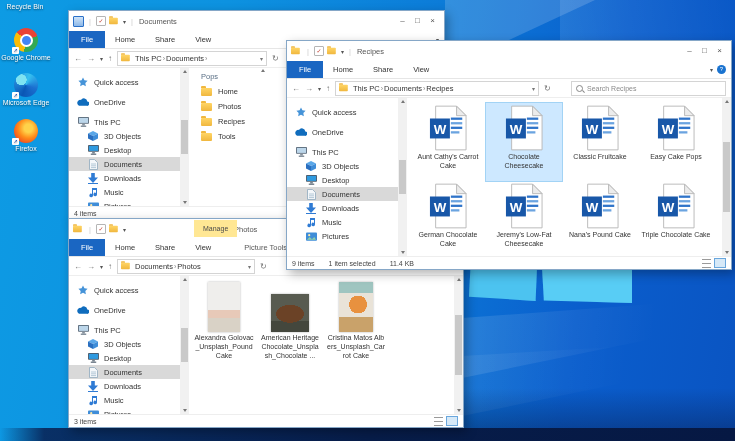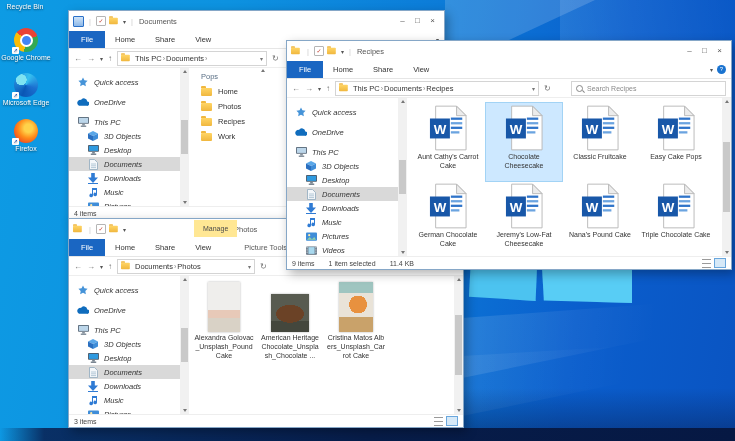--- a/index.html
+++ b/index.html
@@ -54,21 +54,21 @@
   .addr-caret{margin-left:auto;font-size:6px;color:#777;}
   .searchbox{border:1px solid #d4d4d4;height:13px;display:flex;align-items:center;gap:4px;padding:0 4px;color:#8a8a8a;font-size:7px;margin-left:auto;}
   .mag{width:5px;height:5px;border:1px solid #888;border-radius:50%;position:relative;display:inline-block;flex:0 0 auto;}
   .mag::after{content:"";position:absolute;width:3px;height:1px;background:#888;transform:rotate(45deg);right:-2.5px;bottom:-1px;}
   .fold-ic{width:11px;height:8px;background:linear-gradient(#ffd565,#f0b73e);border-radius:1px;position:relative;display:inline-block;flex:0 0 auto;}
   .fold-ic::before{content:"";position:absolute;top:-2px;left:0;width:5px;height:2px;background:#f0b73e;border-radius:1px 1px 0 0;}
   .fold-sm{transform:scale(.8);transform-origin:left center;}
   
   .wbody{flex:1 1 auto;display:flex;min-height:0;}
   .sidebar{width:111px;flex:0 0 auto;padding-top:7px;overflow:hidden;}
-  .srow{height:14px;display:flex;align-items:center;gap:5px;font-size:7.5px;color:#333;font-style:italic;}
+  .srow{height:14px;display:flex;align-items:center;gap:5px;font-size:7.5px;color:#333;}
   .srow.sel{background:#d9d9d9;}
   .srow.gap{margin-top:6px;}
   .sic{width:12px;display:inline-flex;justify-content:center;flex:0 0 auto;}
   .vsb{width:9px;flex:0 0 auto;background:#f1f1f1;display:flex;flex-direction:column;align-items:center;justify-content:space-between;padding:2px 0;}
   .vthumb{width:7px;height:34px;background:#c9c9c9;}
   .tri-up{width:0;height:0;border-left:2.5px solid transparent;border-right:2.5px solid transparent;border-bottom:3.5px solid #777;}
   .tri-down{width:0;height:0;border-left:2.5px solid transparent;border-right:2.5px solid transparent;border-top:3.5px solid #777;}
   .content{flex:1 1 auto;position:relative;min-width:0;overflow:hidden;}
   
   .colhead{font-size:7.5px;color:#5a6f85;padding:4px 0 3px 12px;position:relative;}
@@ -274,21 +274,21 @@
             <div class="frow">
               <span class="fold-ic"></span>
               <span>Photos</span>
             </div>
             <div class="frow">
               <span class="fold-ic"></span>
               <span>Recipes</span>
             </div>
             <div class="frow">
               <span class="fold-ic"></span>
-              <span>Work</span>
+              <span>Tools</span>
             </div>
           </div>
       </div>
     </div>
     <div class="statusbar">
       <span>4 items</span>
     </div>
   </div>
 
   <div class="win" id="win-photos">
@@ -577,30 +577,20 @@
           </div>
           <div class="srow" style="padding-left: 18px;">
             <span class="sic">
               <svg width="11" height="9" viewBox="0 0 12 9">
                 <rect width="12" height="9" rx="1" fill="#3f8dd8"></rect>
                 <circle cx="3.5" cy="3" r="1.2" fill="#ffe9a8"></circle>
                 <path d="M1 8l3-3 2.5 2.5L9 5l2 3z" fill="#8fd0a8"></path>
               </svg>
             </span>
             <span>Pictures</span>
-          </div>
-          <div class="srow" style="padding-left: 18px;">
-            <span class="sic">
-              <svg width="11" height="9" viewBox="0 0 12 9">
-                <rect width="12" height="9" rx="1" fill="#5b6b7b"></rect>
-                <rect x="2.6" y="0.8" width="6.8" height="7.4" fill="#a8d8ee"></rect>
-                <path d="M0.4 1h1.6M0.4 3h1.6M0.4 5h1.6M0.4 7h1.6M10 1h1.6M10 3h1.6M10 5h1.6M10 7h1.6" stroke="#e8eef4" stroke-width="0.9"></path>
-              </svg>
-            </span>
-            <span>Videos</span>
           </div>
         </div>
       <div class="vsb">
         <span class="tri-up"></span>
         <span class="vthumb"></span>
         <span class="tri-down"></span>
       </div>
       <div class="content">
         <div class="filegrid">
             <div class="ftile">

